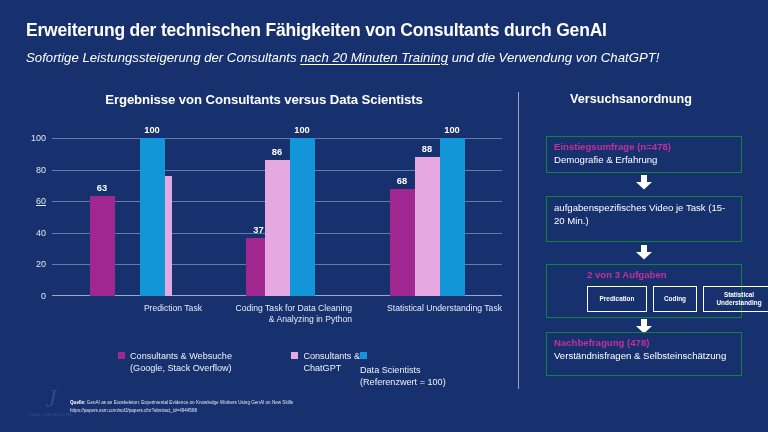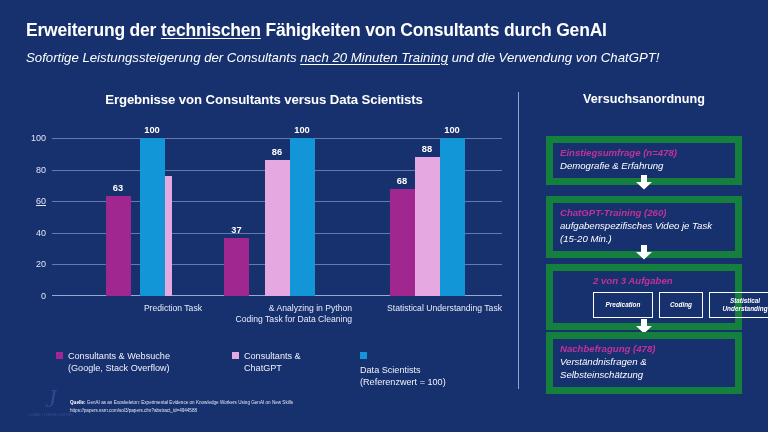--- a/index.html
+++ b/index.html
@@ -9,21 +9,21 @@
     font-family:"Liberation Sans", sans-serif;
     color:#ffffff;
     overflow:hidden;
     position:relative;
   }
   
   .hdr { position:absolute; left:26px; top:20px; width:716px; }
   .hdr-title {
     font-size:17.5px; font-weight:bold; letter-spacing:-0.2px; white-space:nowrap;
   }
-  .hdr-title .u { text-decoration:underline; text-underline-offset:2px; }
+  .hdr-title .u { text-underline-offset:2px; }
   .hdr-sub {
     margin-top:9px; font-size:13.2px; font-style:italic; white-space:nowrap;
   }
   .hdr-sub .u { text-decoration:underline; text-underline-offset:2px; }
 
   
   .vdiv { position:absolute; left:518px; top:92px; width:1px; height:297px;
           background:#8fa4cf; }
 
   
@@ -38,28 +38,28 @@
 
   .bar { position:absolute; bottom:0; }
   .bar .vlbl { position:absolute; bottom:100%; left:50%; transform:translateX(-50%);
                margin-bottom:3px; font-size:9.3px; font-weight:bold; color:#fff; }
 
   .xgroup { position:absolute; top:calc(100% + 7px); text-align:right;
             font-size:8.6px; line-height:1.32; color:#e7ecf9; }
 
   
   .legend { position:absolute; left:42px; top:258px; width:460px; display:flex; }
-  .lg { display:flex; align-items:flex-start; gap:5px; font-size:9.1px; line-height:1.33; color:#eef1fa; }
+  .lg { display:flex; align-items:flex-start; gap:5px; font-size:9.1px; line-height:1.33; color:#eef1fa;justify-content:flex-end; }
   .swatch { width:7px; height:7px; margin-top:2px; flex:none; }
 
   
-  .flow-panel { position:absolute; left:520px; top:92px; width:248px; height:300px; }
+  .flow-panel { position:absolute; left:520px; top:92px; width:222px; height:300px; }
   .flow-title { text-align:center; font-size:12.6px; font-weight:bold; }
-  .fbox { position:absolute; left:26px; width:196px; border:7px solid #15803d;
-          padding:4px 7px 5px 7px;font-style:italic; }
+  .fbox { position:absolute; left:26px; width:196px; border:1px solid #15803d;
+          padding:4px 7px 5px 7px; }
   .fbox .fh { font-size:9.6px; font-weight:bold; color:#c2319a; line-height:1.3; }
   .fbox .fb { font-size:9.6px; color:#ffffff; line-height:1.32; margin-top:1px; }
   .arrow { position:absolute; left:115px; width:18px; height:15px; }
   .sub-row { display:flex; gap:6px; margin-top:5px; }
   .sbox { border:1px solid #ffffff; flex:none; display:flex; align-items:center;
           justify-content:center; text-align:center;
           font-size:6.4px; font-weight:bold; line-height:1.25; padding:4px 2px; color:#fff; }
 
   
   .logo { position:absolute; left:22px; top:386px; width:58px; text-align:center; }
@@ -88,44 +88,44 @@
       <div class="grid" style="top: 126.4px;"></div>
       <div class="ylab" style="top: 126.4px;">20</div>
       <div class="grid" style="top: 94.8px;"></div>
       <div class="ylab" style="top: 94.8px;">40</div>
       <div class="grid" style="top: 63.2px;"></div>
       <div class="ylab" style="top: 63.2px; text-decoration: underline;">60</div>
       <div class="grid" style="top: 31.6px;"></div>
       <div class="ylab" style="top: 31.6px;">80</div>
       <div class="grid" style="top: 0px;"></div>
       <div class="ylab" style="top: 0px;">100</div>
-      <div class="bar" style="left: 37.5px; width: 25px; height: 99.54px; background: rgb(160, 39, 143); margin-left: 16px;">
+      <div class="bar" style="left: 37.5px; width: 25px; height: 99.54px; background: rgb(160, 39, 143);">
         <span class="vlbl">63</span>
       </div>
       <div class="bar" style="left: 62.5px; width: 25px; height: 120.08px; background: rgb(229, 168, 224); margin-left: 32px;">
         <span class="vlbl">76</span>
       </div>
       <div class="bar" style="left: 87.5px; width: 25px; height: 158px; background: rgb(19, 150, 216);">
         <span class="vlbl">100</span>
       </div>
       <div class="xgroup" style="left: 0px; width: 150px;">
         <div>Prediction Task</div>
       </div>
-      <div class="bar" style="left: 172px; width: 25px; height: 58.46px; background: rgb(160, 39, 143);">
+      <div class="bar" style="left: 194px; width: 25px; height: 58.46px; background: rgb(160, 39, 143);">
         <span class="vlbl">37</span>
       </div>
       <div class="bar" style="left: 212.5px; width: 25px; height: 135.88px; background: rgb(229, 168, 224);">
         <span class="vlbl">86</span>
       </div>
       <div class="bar" style="left: 237.5px; width: 25px; height: 158px; background: rgb(19, 150, 216);">
         <span class="vlbl">100</span>
       </div>
       <div class="xgroup" style="left: 150px; width: 150px;">
+        <div>Coding Task for Data Cleaning</div>
         <div>&amp; Analyzing in Python</div>
-        <div>Coding Task for Data Cleaning</div>
       </div>
       <div class="bar" style="left: 337.5px; width: 25px; height: 107.44px; background: rgb(160, 39, 143);">
         <span class="vlbl">68</span>
       </div>
       <div class="bar" style="left: 362.5px; width: 25px; height: 139.04px; background: rgb(229, 168, 224);">
         <span class="vlbl">88</span>
       </div>
       <div class="bar" style="left: 387.5px; width: 25px; height: 158px; background: rgb(19, 150, 216);">
         <span class="vlbl">100</span>
       </div>
@@ -162,21 +162,20 @@
   <div class="flow-title">Versuchsanordnung</div>
   <div id="flow-body">
       <div class="fbox" style="top: 44px; min-height: 36px;">
         <div class="fh">Einstiegsumfrage (n=478)</div>
         <div class="fb">Demografie &amp; Erfahrung</div>
       </div>
       <div class="arrow" style="top: 83px;"><svg viewBox="0 0 18 15">
           <polygon points="6,0 12,0 12,7 17,7 9,14.5 1,7 6,7" fill="#ffffff"></polygon>
         </svg></div>
       <div class="fbox" style="top: 104px; min-height: 46px;">
-        <div class="fh">ChatGPT-Training (260)</div>
         <div class="fb">aufgabenspezifisches Video je Task (15-20 Min.)</div>
       </div>
       <div class="arrow" style="top: 153px;"><svg viewBox="0 0 18 15">
           <polygon points="6,0 12,0 12,7 17,7 9,14.5 1,7 6,7" fill="#ffffff"></polygon>
         </svg></div>
       <div class="fbox" style="top: 172px; min-height: 52px; padding-left: 40px;">
         <div class="fh">2 von 3 Aufgaben</div>
         <div class="sub-row">
           <div class="sbox" style="width:60px">Predication</div>
           <div class="sbox" style="width:44px">Coding</div>

